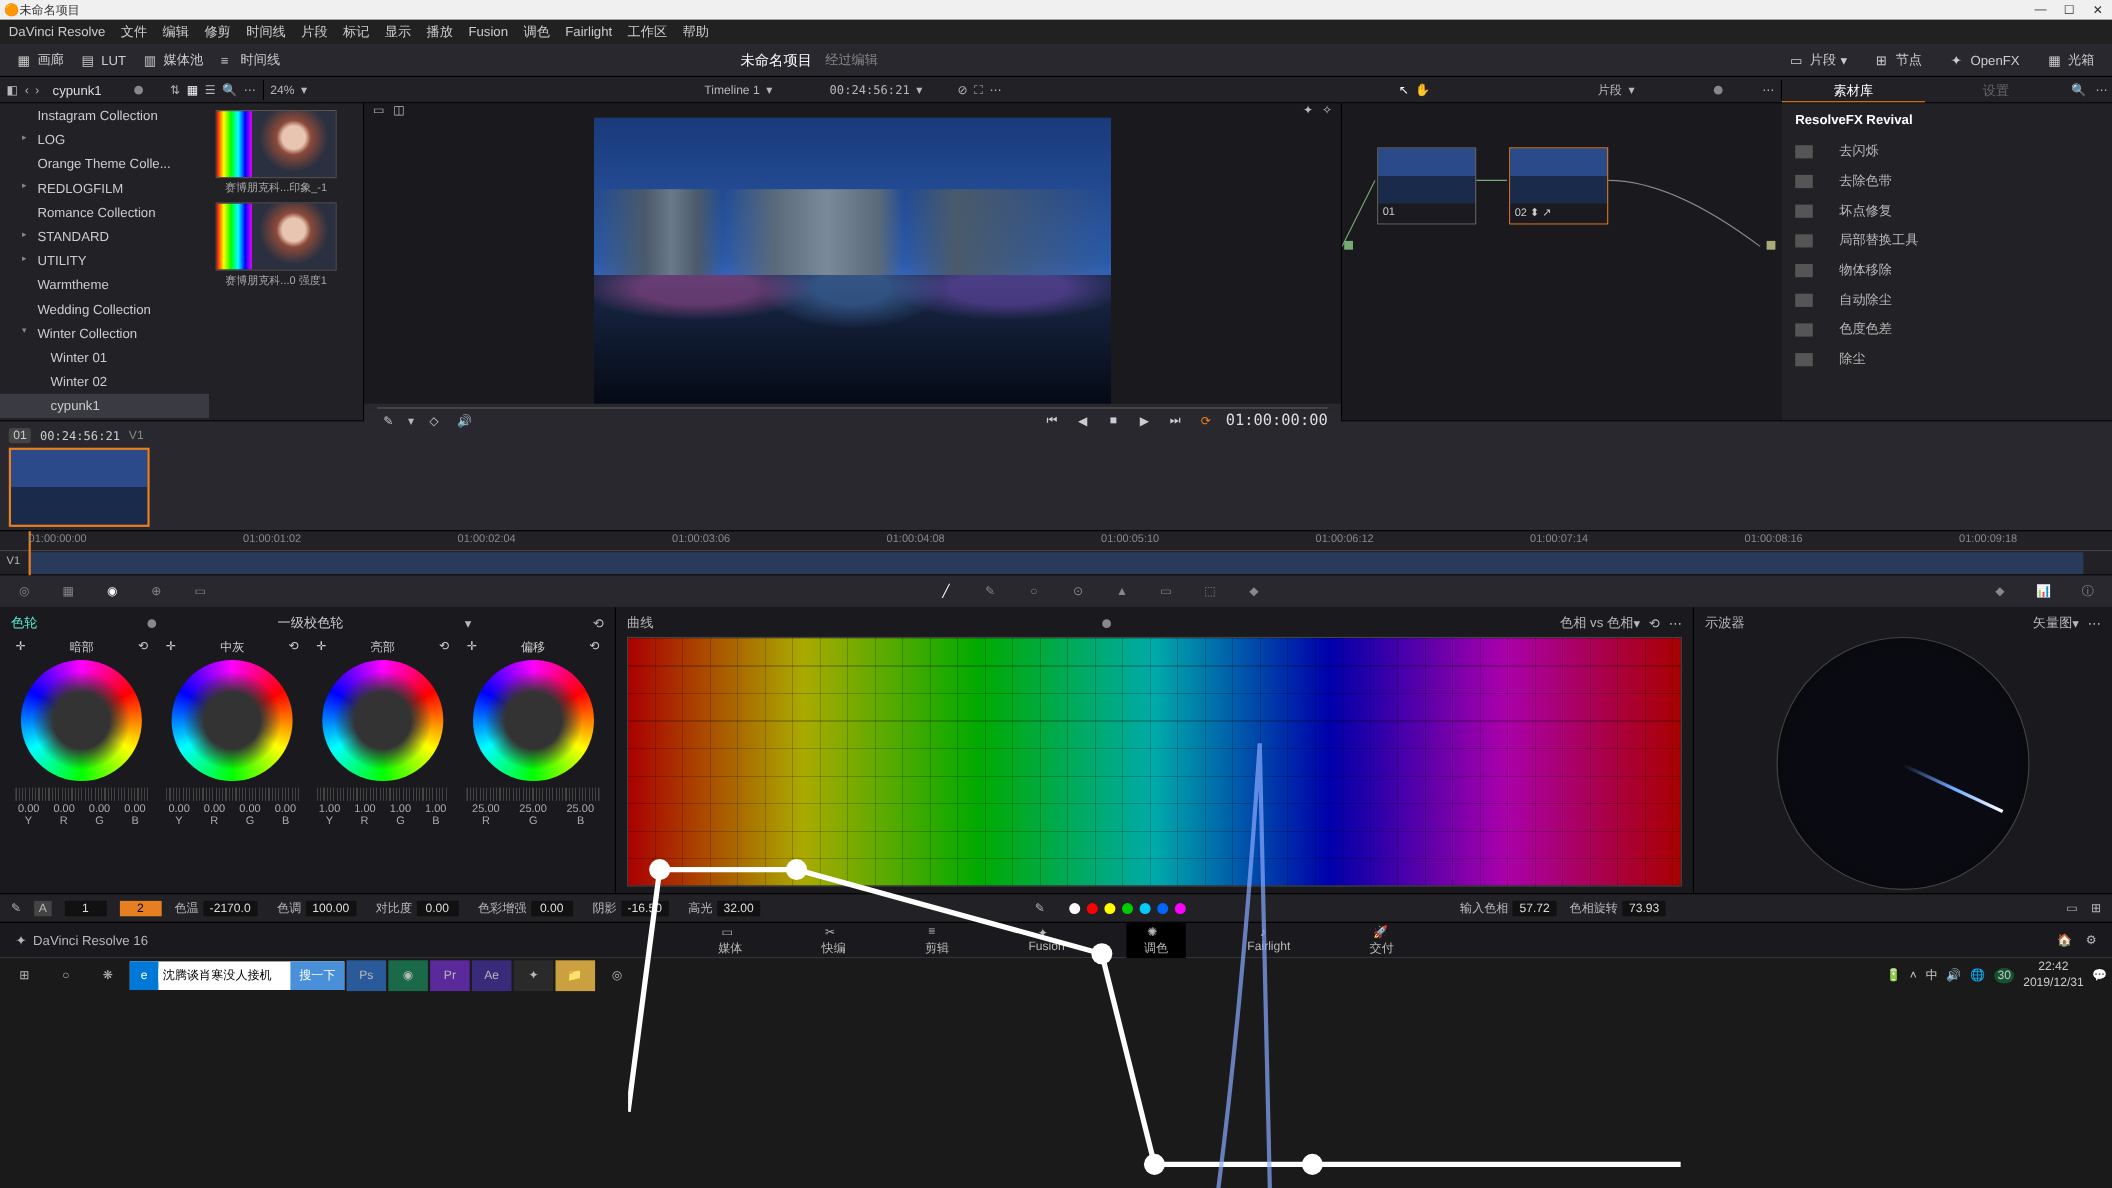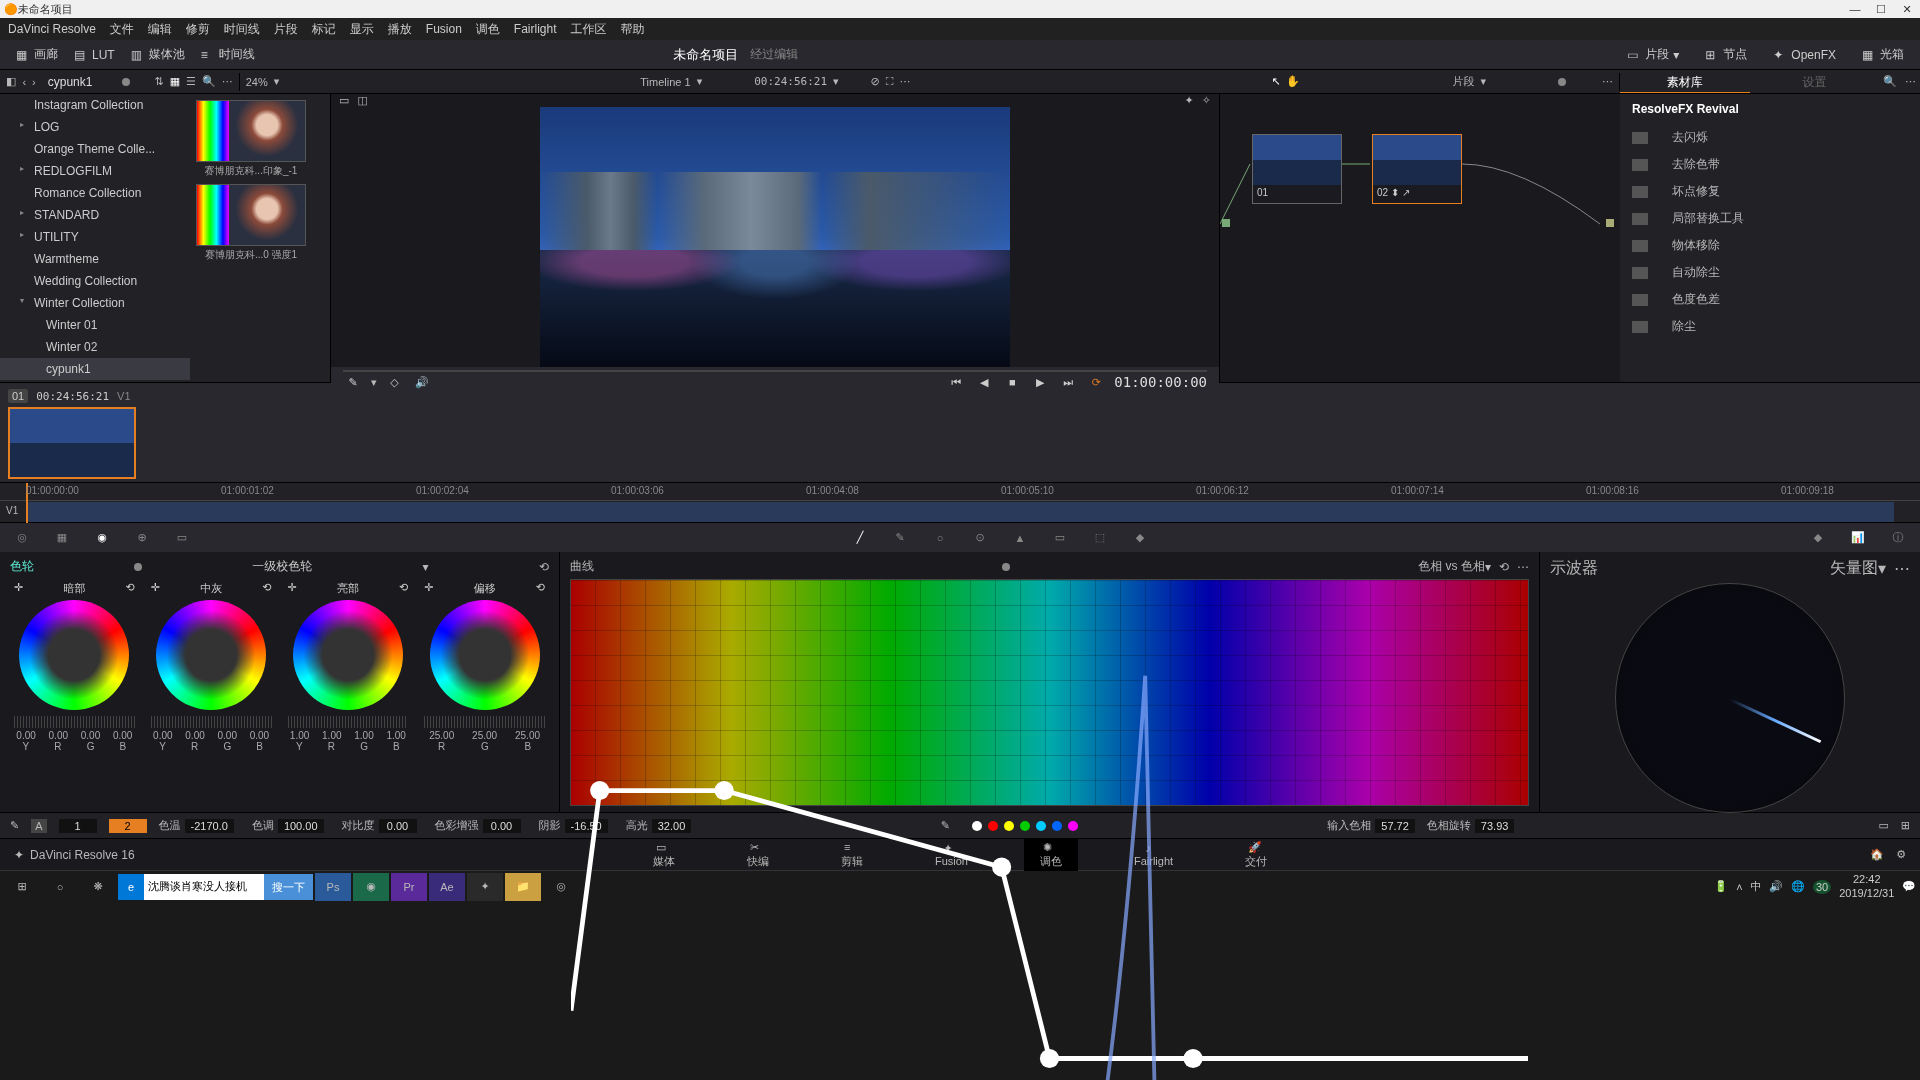--- a/index.html
+++ b/index.html
@@ -78,21 +78,21 @@
 .wheel::after{content:"";position:absolute;inset:10px;border-radius:50%;background:radial-gradient(#333 40%,transparent 70%);}
 .wheel .dot{position:absolute;left:50%;top:50%;width:6px;height:6px;background:#ccc;border-radius:50%;transform:translate(-50%,-50%)}
 .jog{height:12px;background:repeating-linear-gradient(90deg,#444 0,#444 1px,transparent 1px,transparent 3px);margin:6px 4px 2px}
 .wheel-vals{display:flex;justify-content:space-around;font-size:10px;color:#aaa}
 .curves{flex:1;padding:6px 10px;border-right:1px solid #000;display:flex;flex-direction:column}
 .curves-hdr{display:flex;align-items:center;font-size:12px;margin-bottom:4px}
 .curve-canvas{flex:1;background:linear-gradient(90deg,#a00,#aa0,#0a0,#0aa,#00a,#a0a,#a00);position:relative;border:1px solid #444}
 .curve-grid{position:absolute;inset:0;background:repeating-linear-gradient(90deg,transparent 0,transparent 24px,#0003 24px,#0003 25px),repeating-linear-gradient(0deg,transparent 0,transparent 24px,#0003 24px,#0003 25px)}
 .curve-line{position:absolute;inset:0}
 .scopes{width:380px;padding:6px 10px}
-.scope-hdr{display:flex;align-items:center;font-size:16px;margin-bottom:4px}
+.scope-hdr{display:flex;align-items:center;font-size:12px;margin-bottom:4px}
 .vectorscope{width:230px;height:230px;margin:0 auto;border:1px solid #444;border-radius:50%;background:radial-gradient(circle,#0a0a12 60%,#050508);position:relative}
 .vectorscope::before{content:"";position:absolute;left:50%;top:50%;width:100px;height:3px;background:linear-gradient(90deg,transparent,#6af,#fff);transform-origin:left;transform:rotate(25deg)}
 .adjust-bar{height:26px;background:#212126;display:flex;align-items:center;padding:0 10px;gap:12px;font-size:11px;border-top:1px solid #000}
 .adj-item{display:flex;align-items:center;gap:4px}
 .adj-val{background:#111;padding:1px 6px;color:#ddd;min-width:38px;text-align:center}
 .color-dots{display:flex;gap:6px;margin-left:10px}
 .cdot{width:10px;height:10px;border-radius:50%;cursor:pointer}
 .pages{height:32px;background:#1a1a1e;display:flex;align-items:center;justify-content:center;gap:40px;border-top:1px solid #000}
 .page{display:flex;flex-direction:column;align-items:center;gap:1px;cursor:pointer;font-size:11px;padding:2px 16px}
 .page.active{background:#000}

